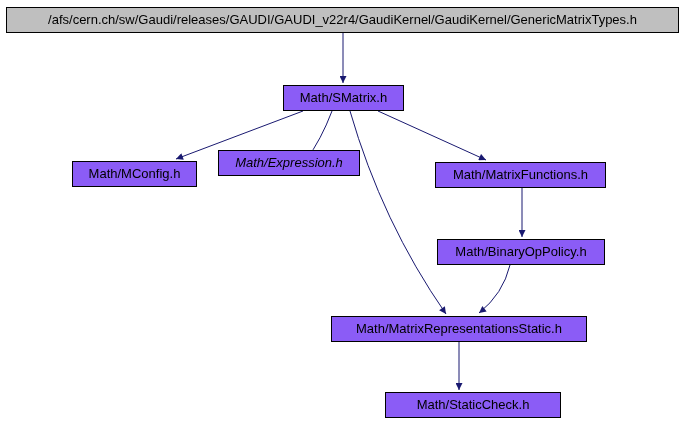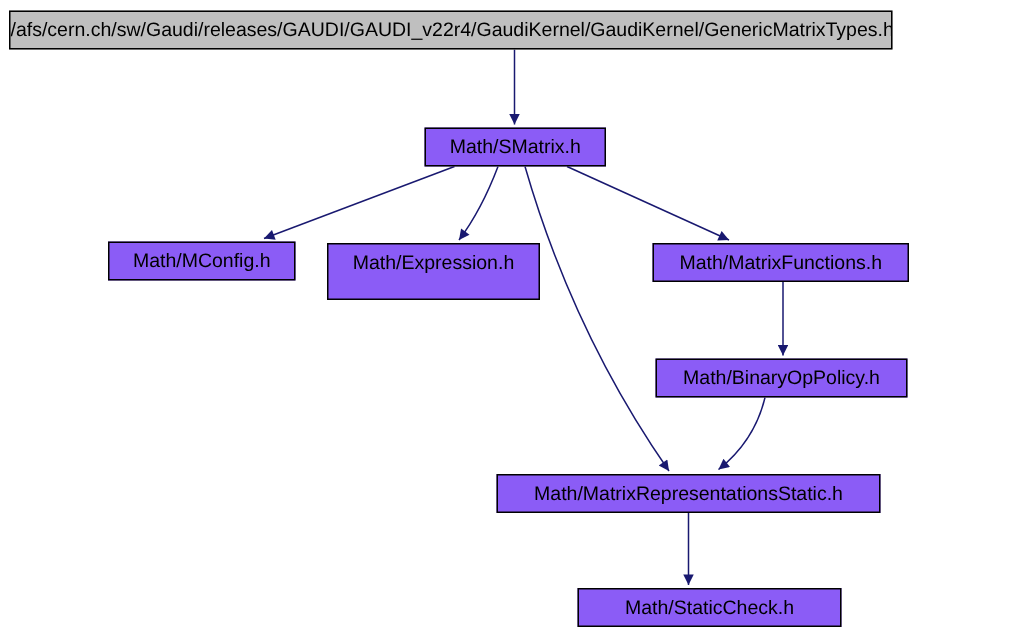--- a/index.html
+++ b/index.html
@@ -30,24 +30,24 @@
     color: #000000;
     font-size: 13px;
     line-height: 24px;
     text-align: center;
     white-space: nowrap;
     overflow: hidden;
   }
   .node.root {
     background: #bfbfbf;
   }
-  .n-root            { left: 6px;   top: 7px;   width: 589px; height: 26px; }
+  .n-root            { left: 6px;   top: 7px;   width: 673px; height: 26px; }
   .n-smatrix         { left: 283px; top: 85px;  width: 121px; height: 26px; }
   .n-mconfig         { left: 72px;  top: 161px; width: 125px; height: 26px; }
-  .n-expression      { left: 218px; top: 162px; width: 142px; height: 38px; }
+  .n-expression      { left: 218px; top: 150px; width: 142px; height: 26px; font-style: italic; }
   .n-matrixfunctions { left: 435px; top: 162px; width: 171px; height: 26px; }
   .n-binaryoppolicy  { left: 437px; top: 239px; width: 168px; height: 26px; }
   .n-mrstatic        { left: 331px; top: 316px; width: 256px; height: 26px; }
   .n-staticcheck     { left: 385px; top: 392px; width: 176px; height: 26px; }
   .edge {
     fill: none;
     stroke: #191970;
     stroke-width: 1;
   }
 </style>

